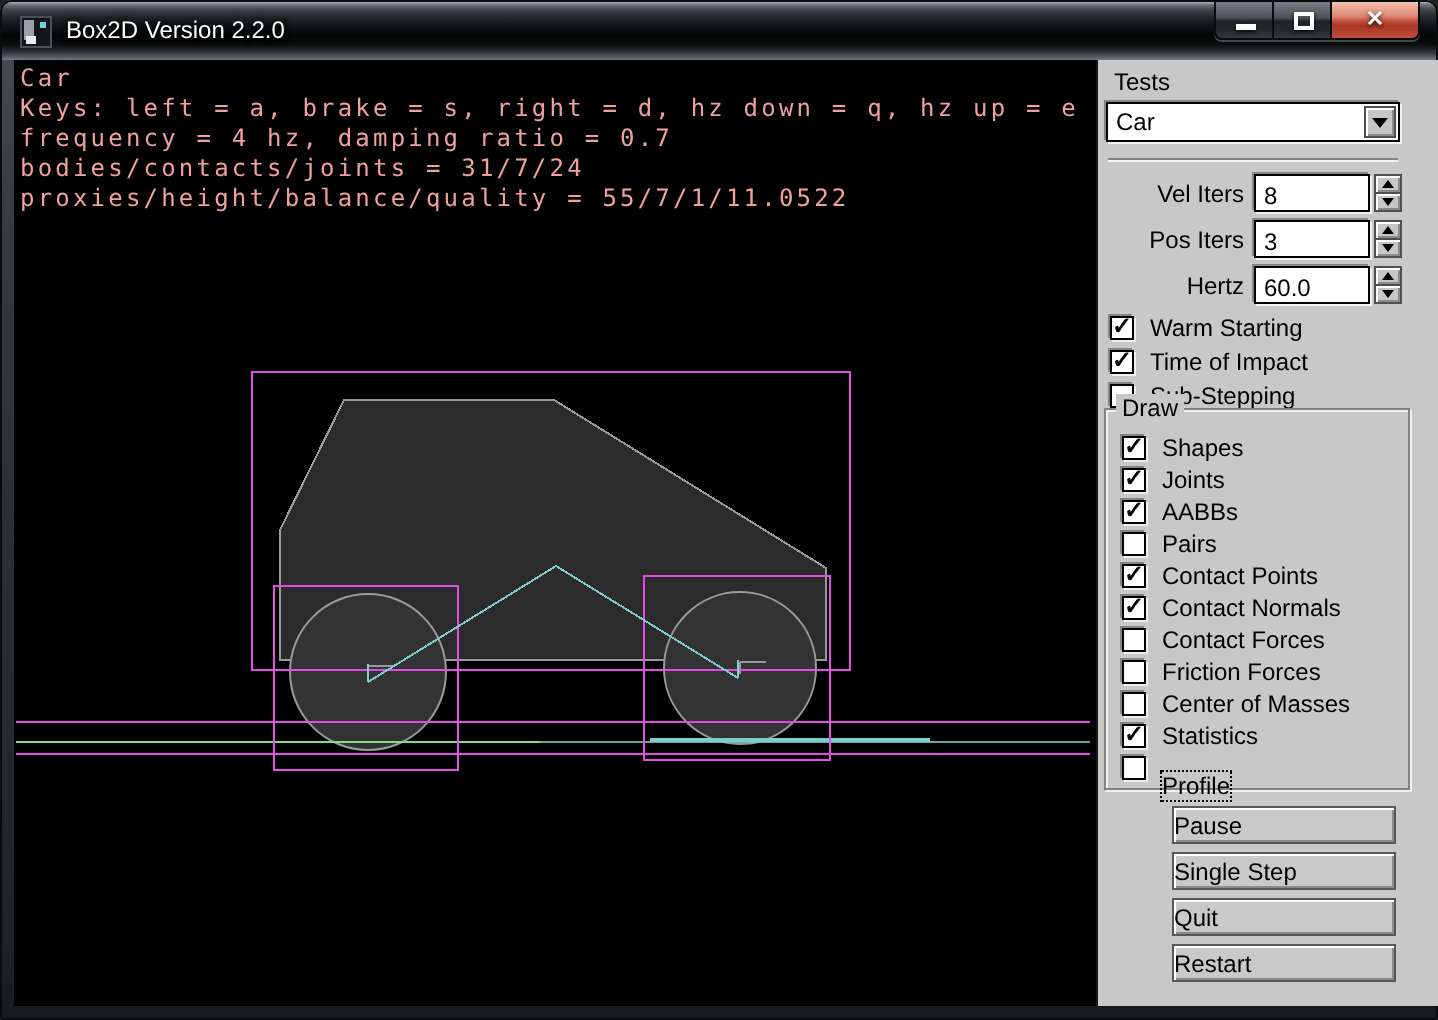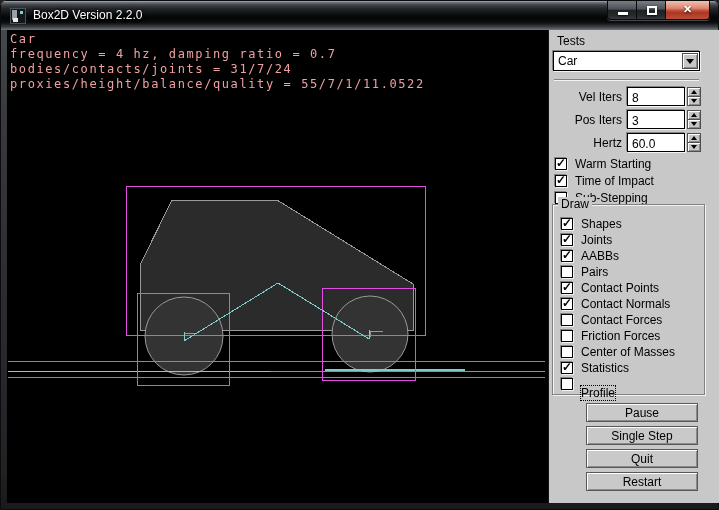--- a/index.html
+++ b/index.html
@@ -69,21 +69,21 @@
   .cblabel.focus{outline:1px dotted #000;margin-top:18px;}
   #main-checks{position:absolute;left:6px;top:125px;}
   .group{position:absolute;left:3px;top:174px;width:153px;height:191px;
     border:1px solid #828282;box-shadow:1px 1px 0 #f2f2f2,inset 1px 1px 0 #f2f2f2;}
   .group-label{position:absolute;left:5px;top:-8px;background:#c8c8c8;padding:0 3px;}
   #draw-checks{position:absolute;left:8px;top:11px;}
   #draw-checks .cbrow{height:16px;}
   #action-buttons{position:absolute;left:37px;top:373px;width:112px;}
   .btn{height:19px;margin-bottom:4px;background:#c9c9c9;border:1px solid #585858;
     box-shadow:inset 1px 1px 0 #fff,inset -1px -1px 0 #8b8b8b;
-    text-align:center;padding-top:2px;cursor:default;}
+    padding-top:2px;cursor:default;}
 </style>
 </head>
 <body>
 
 <div class="window">
 
   <div class="titlebar">
     <span class="tb-icon">
       <span class="px-a"></span>
       <span class="px-b"></span>
@@ -122,20 +122,21 @@
           <rect x="118" y="155" width="299" height="149" fill="none" stroke="#e24de2" stroke-width="1" shape-rendering="crispEdges"></rect>
           <rect x="129" y="262" width="92" height="92" fill="none" stroke="#e24de2" stroke-width="1" shape-rendering="crispEdges"></rect>
           <rect x="314" y="257" width="93" height="92" fill="none" stroke="#e24de2" stroke-width="1" shape-rendering="crispEdges"></rect>
           <line x1="270" y1="252" x2="176" y2="310" fill="none" stroke="#80cccc" stroke-width="1" shape-rendering="crispEdges"></line>
           <line x1="270" y1="252" x2="361" y2="308" fill="none" stroke="#80cccc" stroke-width="1" shape-rendering="crispEdges"></line>
           <line x1="176" y1="310" x2="176" y2="301" fill="none" stroke="#80cccc" stroke-width="1" shape-rendering="crispEdges"></line>
           <line x1="361" y1="308" x2="361" y2="299" fill="none" stroke="#80cccc" stroke-width="1" shape-rendering="crispEdges"></line>
         </svg>
       <div class="stats" id="stats">
           <div class="stats-line">Car</div>
+          <div class="stats-line">Keys: left = a, brake = s, right = d, hz down = q, hz up = e</div>
           <div class="stats-line">frequency = 4 hz, damping ratio = 0.7</div>
           <div class="stats-line">bodies/contacts/joints = 31/7/24</div>
           <div class="stats-line">proxies/height/balance/quality = 55/7/1/11.0522</div>
         </div>
     </div>
 
     <div class="panel">
       <div class="pnl-label">Tests</div>
 
       <div class="combo">

